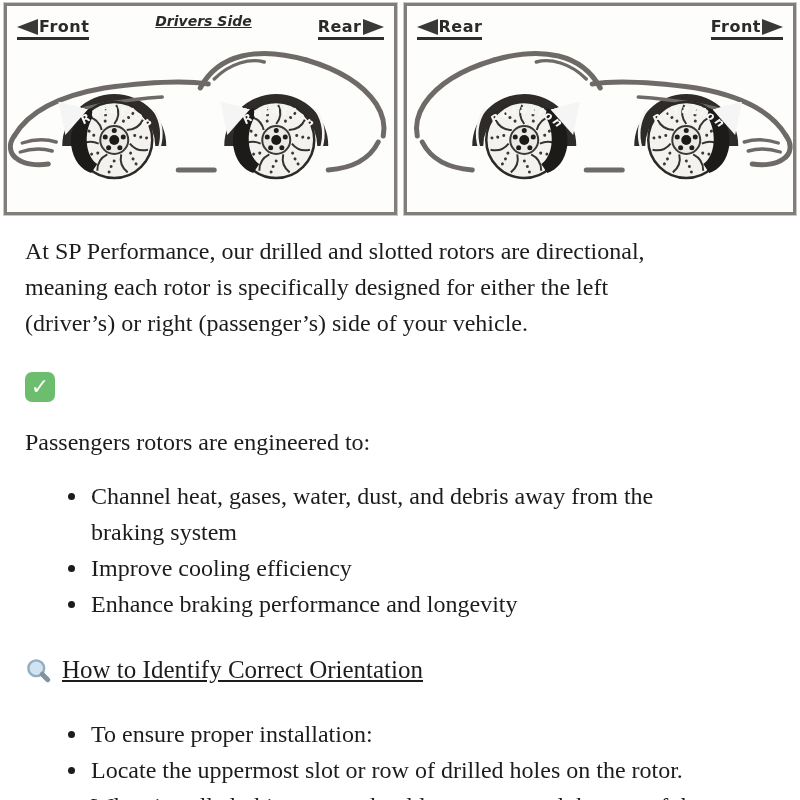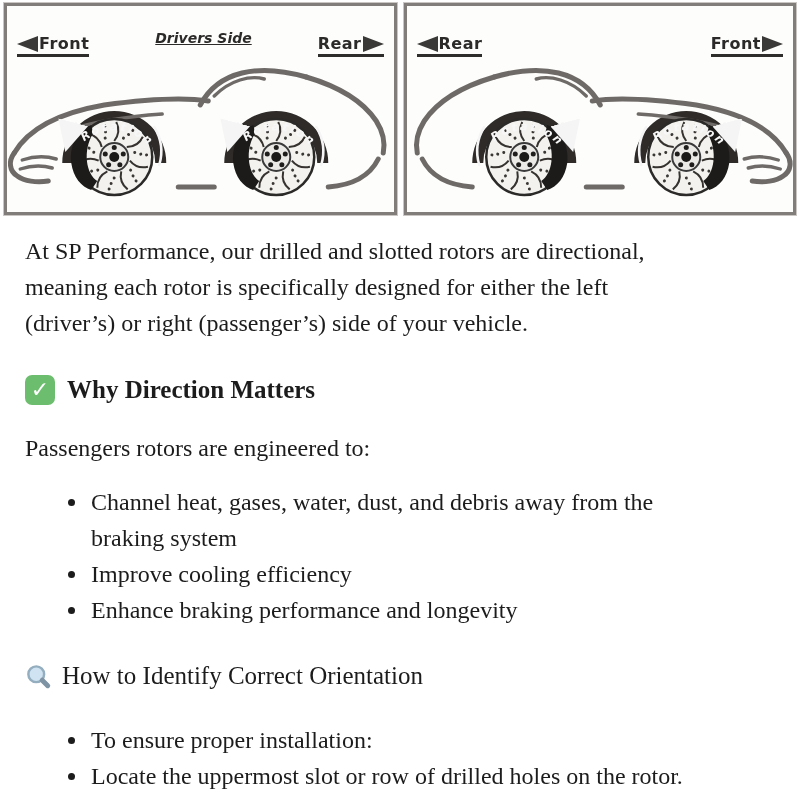--- a/index.html
+++ b/index.html
@@ -22,21 +22,21 @@
     box-shadow: 0 0 0 1px #c9c6c3;
     background: #fdfdfc;
     height: 212px;
     overflow: hidden;
     font-family: "DejaVu Sans", "Liberation Sans", sans-serif;
   }
   .panel-header {
     display: flex;
     justify-content: space-between;
     align-items: flex-start;
-    padding: 24px 10px 0 10px;
+    padding: 7px 10px 0 10px;
   }
   .dir {
     display: flex;
     align-items: center;
     gap: 1px;
     border-bottom: 3px solid #2e2d2c;
     padding-bottom: 1px;
     margin-top: 4px;
   }
   .dir-text {
@@ -105,20 +105,21 @@
     margin: 28px 0 22px 0;
     display: flex;
     align-items: center;
   }
   .h-plain {
     font-size: 25px;
     font-weight: normal;
     margin: 30px 0 28px 0;
     display: flex;
     align-items: center;
+    text-decoration: underline;
   }
   .check-icon {
     display: inline-flex;
     align-items: center;
     justify-content: center;
     width: 30px;
     height: 30px;
     border-radius: 7px;
     background: #6cbd6d;
     color: #ffffff;
@@ -301,21 +302,20 @@
   </div>
 
   <div class="article">
 
     <p class="intro prewrap">At SP Performance, our drilled and slotted rotors are directional,
 meaning each rotor is specifically designed for either the left
 (driver’s) or right (passenger’s) side of your vehicle.</p>
 
     <h2 class="h-bold">
       <span class="check-icon">✓</span>
-      <span>Why Direction Matters</span>
     </h2>
 
     <p class="lead">Passengers rotors are engineered to:</p>
 
     <ul>
       <li class="prewrap">Channel heat, gases, water, dust, and debris away from the
 braking system</li>
       <li class="prewrap">Improve cooling efficiency</li>
       <li class="prewrap">Enhance braking performance and longevity</li>
     </ul>

